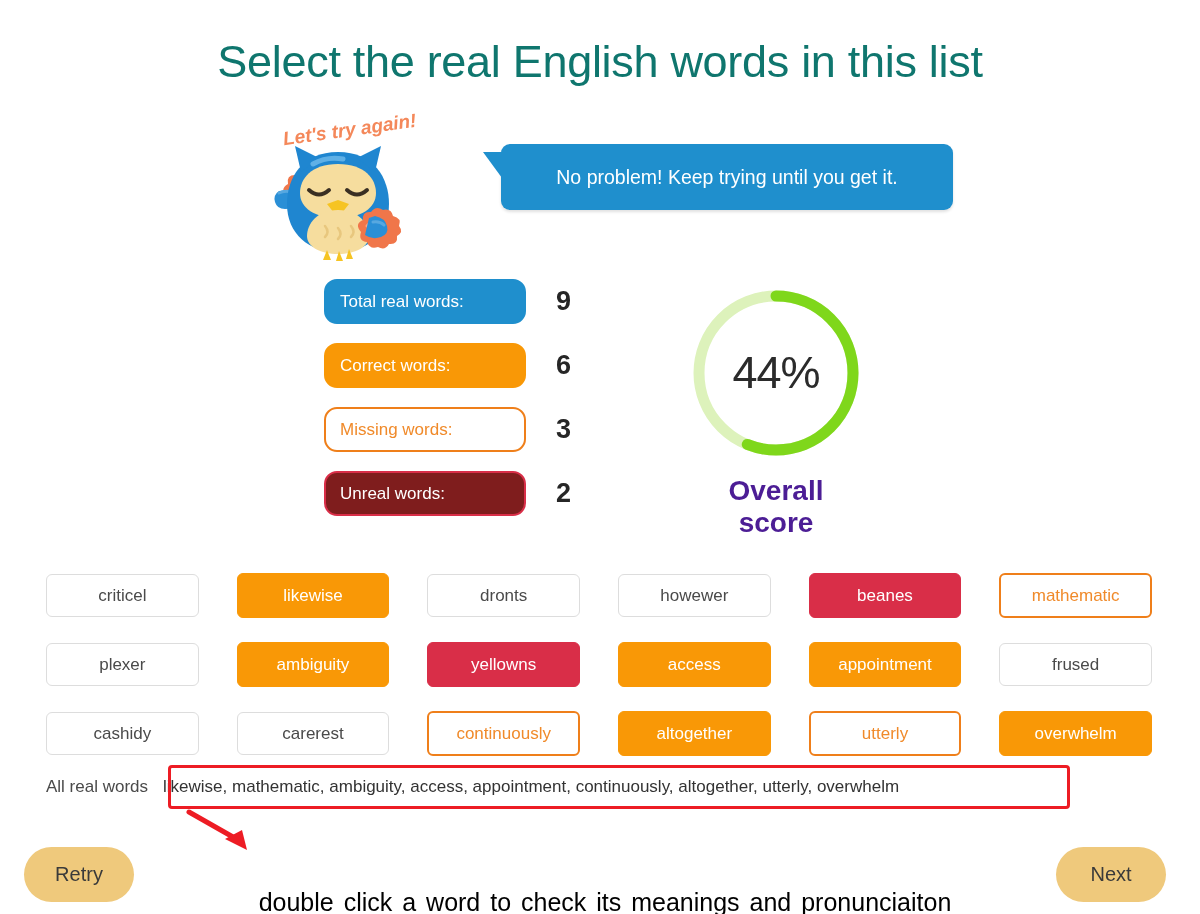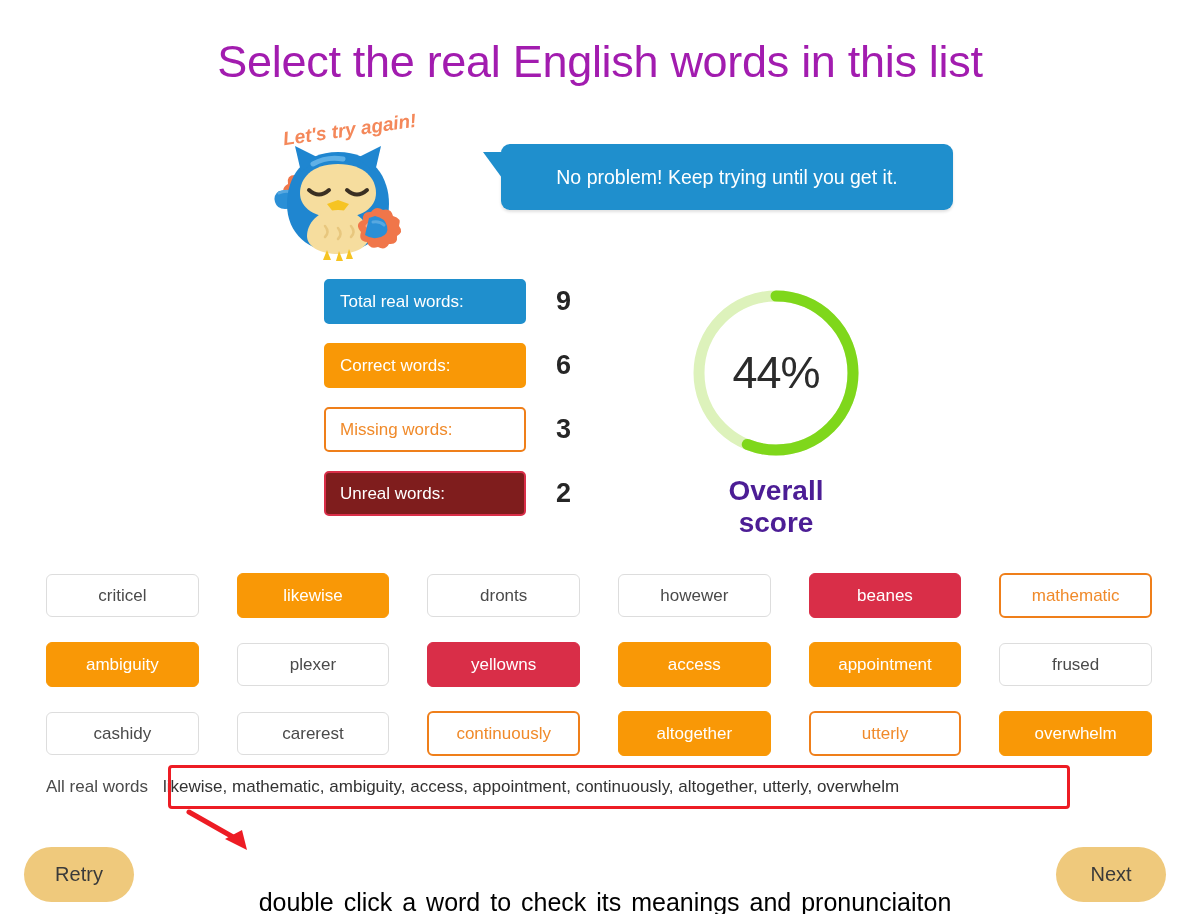--- a/index.html
+++ b/index.html
@@ -16,21 +16,21 @@
 
   
   .page-title {
     position: absolute;
     top: 36px;
     left: 0;
     width: 1200px;
     text-align: center;
     font-size: 45px;
     font-weight: 400;
-    color: #a21caf;
+    color: #0f766e;
     letter-spacing: -0.3px;
     white-space: nowrap;
   }
 
   
   .mascot-wrap {
     position: absolute;
     left: 243px;
     top: 112px;
     width: 200px;
@@ -90,21 +90,21 @@
   .stat-row {
     position: relative;
     height: 45px;
     margin-bottom: 19px;
     display: flex;
     align-items: center;
   }
   .stat-chip {
     width: 202px;
     height: 45px;
-    border-radius: 5px;
+    border-radius: 13px;
     display: flex;
     align-items: center;
     padding-left: 14px;
     font-size: 17px;
     color: #ffffff;
     border: 2px solid transparent;
   }
   .stat-chip.blue   { background: #1f8fcd; border-color: #1f8fcd; }
   .stat-chip.orange { background: #f99806; border-color: #f99806; }
   .stat-chip.hollow { background: #ffffff; border-color: #ef7f1a; color: #f08a2a; }
@@ -373,24 +373,24 @@
     <div class="grid-cell">
       <div class="word-chip neutral">howewer</div>
     </div>
     <div class="grid-cell">
       <div class="word-chip unreal">beanes</div>
     </div>
     <div class="grid-cell">
       <div class="word-chip missing">mathematic</div>
     </div>
     <div class="grid-cell">
+      <div class="word-chip neutral">plexer</div>
+    </div>
+    <div class="grid-cell">
       <div class="word-chip correct">ambiguity</div>
-    </div>
-    <div class="grid-cell">
-      <div class="word-chip neutral">plexer</div>
     </div>
     <div class="grid-cell">
       <div class="word-chip unreal">yellowns</div>
     </div>
     <div class="grid-cell">
       <div class="word-chip correct">access</div>
     </div>
     <div class="grid-cell">
       <div class="word-chip correct">appointment</div>
     </div>

